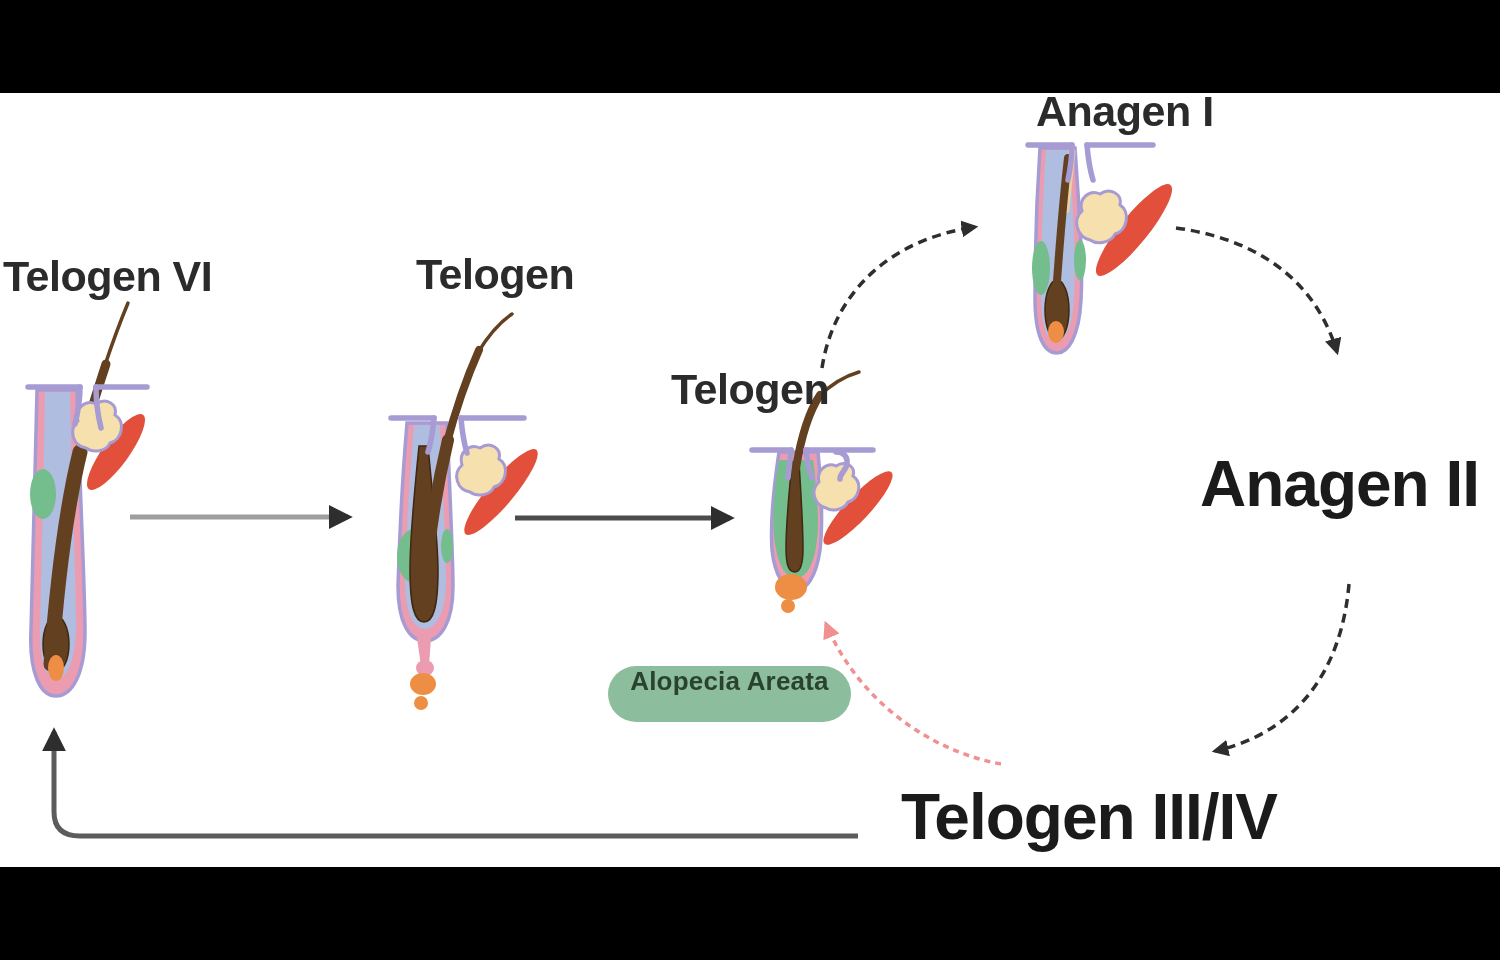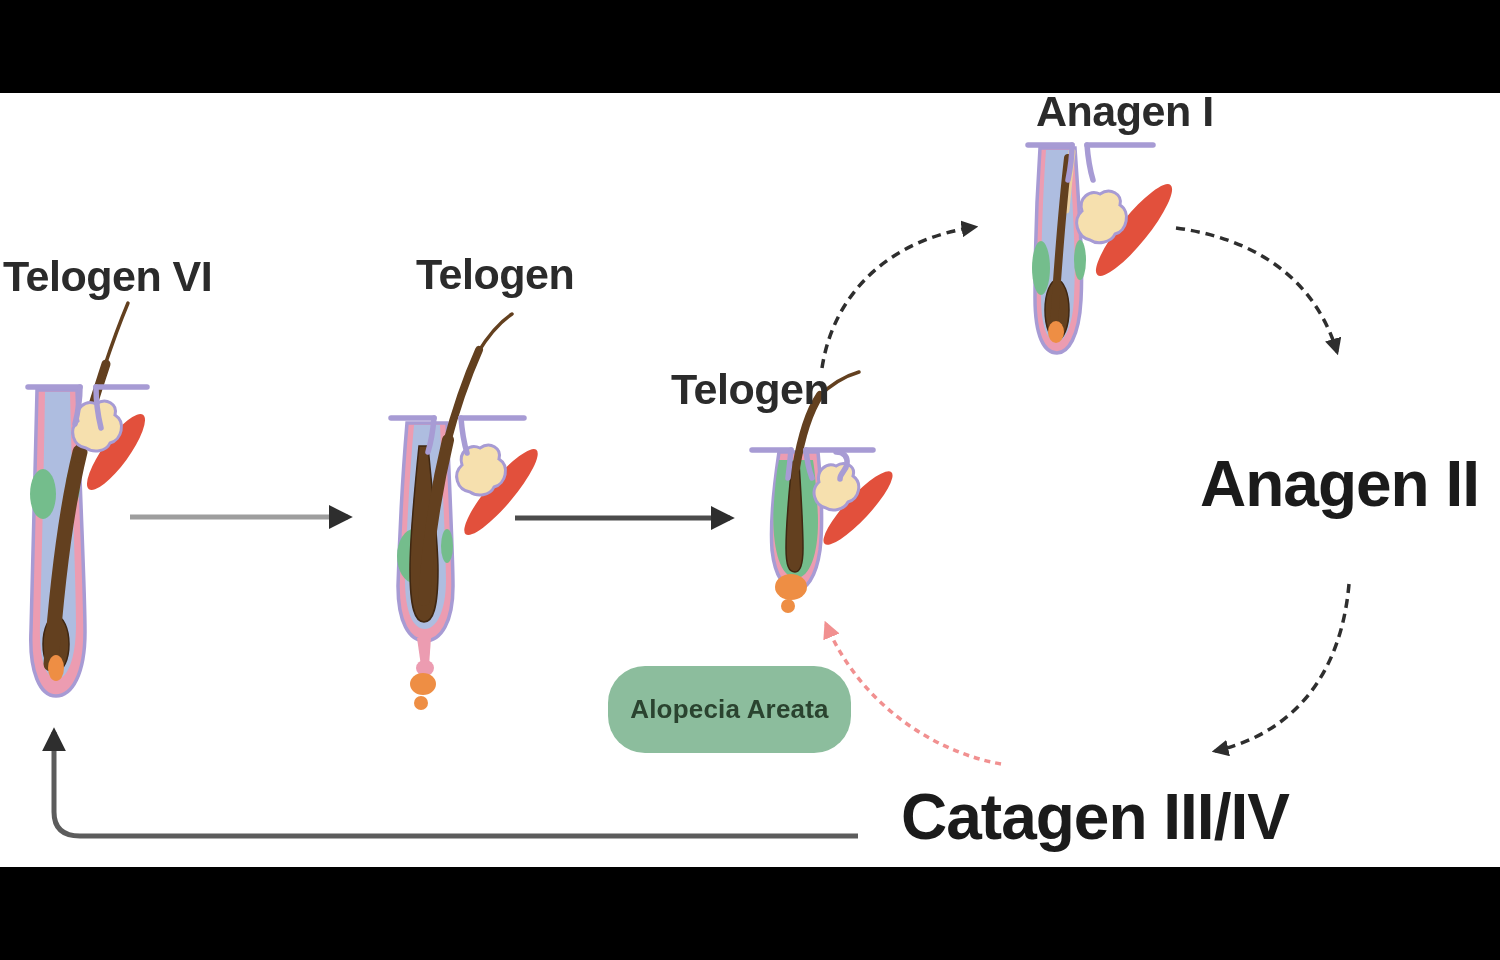--- a/index.html
+++ b/index.html
@@ -25,23 +25,23 @@
     color:var(--heading-text,#1b1b1b);letter-spacing:-1px;white-space:nowrap;text-align:center;
   }
   #label-anagen-vi{left:3px;top:255px;}
   #label-catagen{left:416px;top:253px;}
   #label-telogen{left:671px;top:368px;}
   #label-anagen-i{left:1036px;top:90px;}
   #label-anagen-ii{left:1200px;top:452px;}
   #label-anagen-iii-iv{left:901px;top:785px;}
 
   #alopecia-badge{
-    position:absolute;z-index:2;left:608px;top:666px;width:243px;height:87px;
+    position:absolute;z-index:2;left:608px;top:666px;width:243px;height:56px;
     background:var(--badge-bg,#8cbd9d);border-radius:37px;
-    display:flex;align-items:center;justify-content:center;
+    display:flex;align-items:flex-start;justify-content:center;
   }
   #alopecia-badge .badge-text{
     font-weight:700;font-size:26px;color:var(--badge-text,#2a432f);letter-spacing:0.2px;
   }
 
   
   .f-pink{fill:var(--follicle-pink,#ec9cb1);stroke:var(--follicle-lavender,#a79bd4);stroke-width:3.5;}
   .f-pinkfill{fill:var(--follicle-pink,#ec9cb1);}
   .f-peri{fill:var(--follicle-periwinkle,#aebde0);}
   .f-green{fill:var(--bulge-green,#74bd8c);}
@@ -158,17 +158,17 @@
   <path class="arrow-dashed" d="M1349,584 C1341,676 1292,734 1215,751" marker-end="url(#mDark)"></path>
   <path class="arrow-return" d="M858,836 L80,836 Q54,836 54,812 L54,732" marker-end="url(#mDark)"></path>
   <path class="arrow-salmon" d="M1001,764 C929,751 858,700 826,624" marker-end="url(#mSalmon)"></path>
 </svg>
 
 <div class="small-label" id="label-anagen-vi">Telogen VI</div>
 <div class="small-label" id="label-catagen">Telogen</div>
 <div class="small-label" id="label-telogen">Telogen</div>
 <div class="small-label" id="label-anagen-i">Anagen I</div>
 <div class="big-label" id="label-anagen-ii">Anagen II</div>
-<div class="big-label" id="label-anagen-iii-iv">Catagen III/IV</div>
+<div class="big-label" id="label-anagen-iii-iv">Telogen III/IV</div>
 
 <div id="alopecia-badge">
   <span class="badge-text">Alopecia Areata</span>
 </div>
 
 </body></html>

